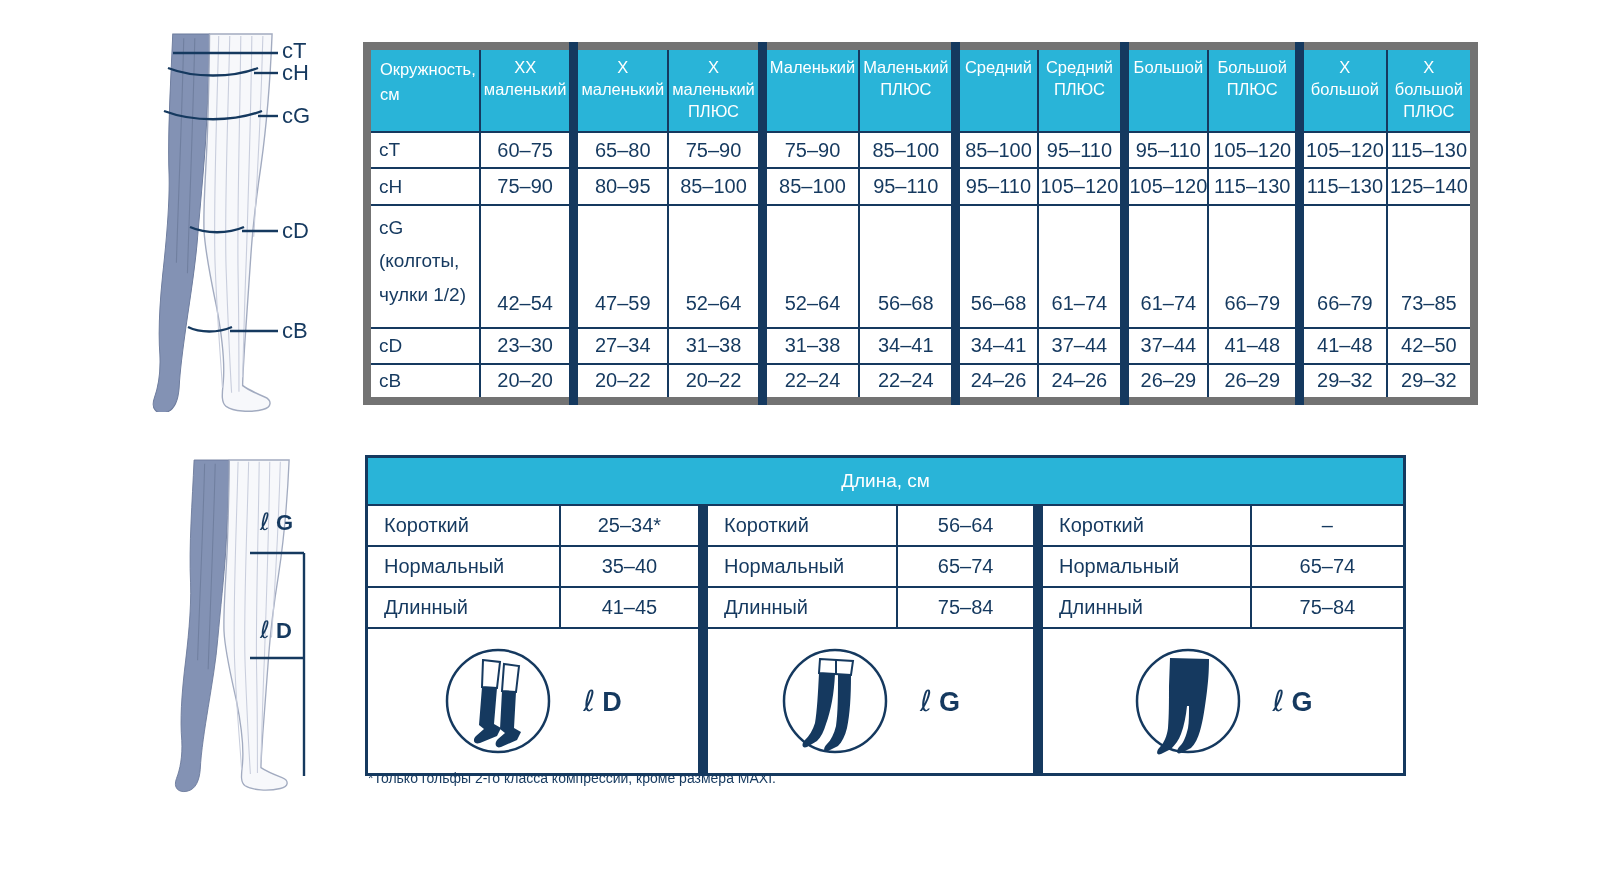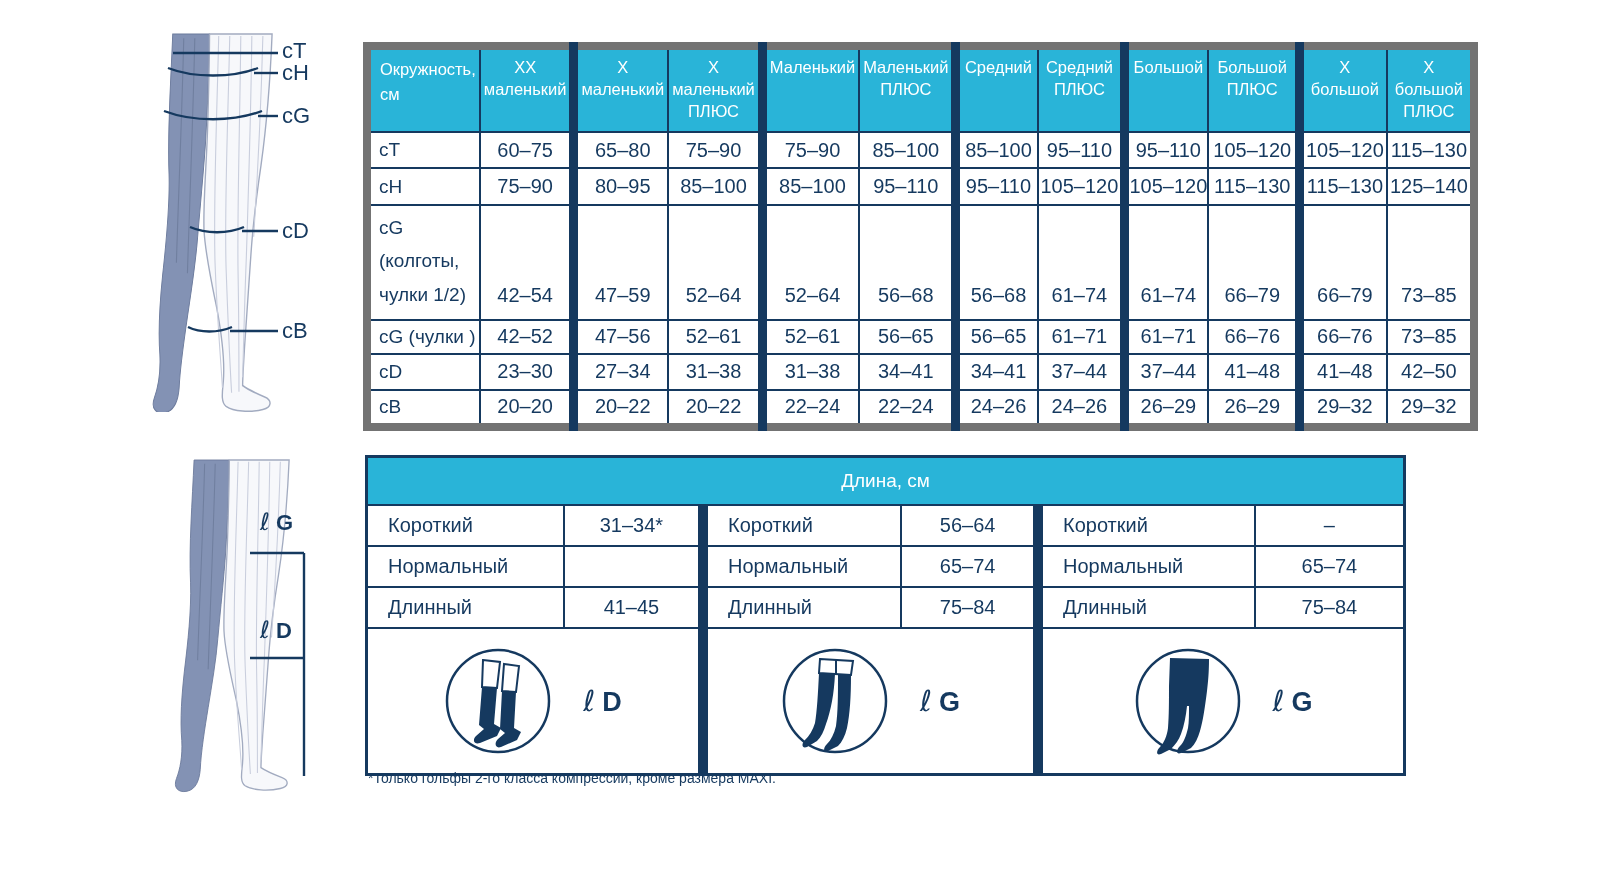--- a/index.html
+++ b/index.html
@@ -10,32 +10,32 @@
   table.circ{position:absolute;left:363px;top:42px;border-collapse:collapse;table-layout:fixed;
              border:8px solid #737373;background:#fff;}
   table.circ th,table.circ td{border:2px solid #15395f;overflow:hidden;}
   table.circ th{background:#29b4d8;color:#fff;font-weight:normal;font-size:16.5px;line-height:1.32;
                 vertical-align:top;padding:7px 3px 0 3px;text-align:center;}
   table.circ th.corner{text-align:left;padding-left:9px;line-height:1.5;}
   table.circ td{font-size:20px;text-align:center;color:#15395f;background:#fff;padding:0;}
   table.circ td.rl{text-align:left;padding-left:8px;font-size:19px;}
   table.circ .g{border-left:9px solid #15395f;}
   table.circ tr.tall td{vertical-align:bottom;padding-bottom:12px;}
-  table.circ tr.tall td.rl{vertical-align:top;padding-top:5px;line-height:1.75;padding-bottom:8px;margin-left:28px;}
+  table.circ tr.tall td.rl{vertical-align:top;padding-top:5px;line-height:1.75;padding-bottom:16px;margin-left:28px;}
 
   
   .len{position:absolute;left:365px;top:455px;width:1035px;border:3px solid #15395f;background:#fff;}
   .len-head{height:46px;background:#29b4d8;color:#fff;display:flex;align-items:center;justify-content:center;
             font-size:19px;border-bottom:2px solid #15395f;}
   .len-body{display:flex;align-items:stretch;}
   .lgroup{display:flex;flex-direction:column;}
   .lg1{width:330px;} .lg2{width:325px;} .lg3{flex:1;}
   .lsep{width:10px;background:#15395f;}
   .lrow{display:flex;height:39px;border-bottom:2px solid #15395f;}
-  .ll{width:53%;border-right:2px solid #15395f;display:flex;align-items:center;padding-left:10px;font-size:20px;margin-left:10px;}
+  .ll{width:53%;border-right:2px solid #15395f;display:flex;align-items:center;padding-left:16px;font-size:20px;}
   .lv{flex:1;display:flex;align-items:center;justify-content:center;font-size:20px;}
   .limg{height:144px;display:flex;align-items:center;justify-content:center;gap:30px;}
   .ilabel{font-size:27px;display:flex;align-items:baseline;gap:7px;}
   .script-l{font-family:"DejaVu Sans",sans-serif;font-style:italic;font-weight:normal;font-size:29px;}
   .ilabel b{font-weight:bold;letter-spacing:1px;}
 
   
   .figlabel{position:absolute;font-size:22px;font-weight:500;color:#15395f;white-space:nowrap;}
   .figlabel .script-l{font-size:24px;}
   svg{display:block;}
@@ -155,34 +155,20 @@
         <td>52–64</td>
         <td class="g">52–64</td>
         <td>56–68</td>
         <td class="g">56–68</td>
         <td>61–74</td>
         <td class="g">61–74</td>
         <td>66–79</td>
         <td class="g">66–79</td>
         <td>73–85</td>
       </tr>
-      <tr style="height:34px">
-        <td class="rl">cG (чулки )</td>
-        <td>42–52</td>
-        <td class="g">47–56</td>
-        <td>52–61</td>
-        <td class="g">52–61</td>
-        <td>56–65</td>
-        <td class="g">56–65</td>
-        <td>61–71</td>
-        <td class="g">61–71</td>
-        <td>66–76</td>
-        <td class="g">66–76</td>
-        <td>73–85</td>
-      </tr>
       <tr style="height:36px">
         <td class="rl">cD</td>
         <td>23–30</td>
         <td class="g">27–34</td>
         <td>31–38</td>
         <td class="g">31–38</td>
         <td>34–41</td>
         <td class="g">34–41</td>
         <td>37–44</td>
         <td class="g">37–44</td>
@@ -220,24 +206,25 @@
 
   <div class="len">
     <div class="len-head">
       <span>Длина, см</span>
     </div>
     <div class="len-body">
 
       <div class="lgroup lg1">
         <div class="lrow">
           <div class="ll">Короткий</div>
-          <div class="lv">31–34*</div>
+          <div class="lv">25–34*</div>
         </div>
         <div class="lrow">
           <div class="ll">Нормальный</div>
+          <div class="lv">35–40</div>
         </div>
         <div class="lrow">
           <div class="ll">Длинный</div>
           <div class="lv">41–45</div>
         </div>
         <div class="limg">
           <svg width="110" height="110" viewBox="0 0 110 110">
             <circle cx="55" cy="55" r="51" fill="none" stroke="#15395f" stroke-width="2.5"></circle>
             <path d="M40,14 L57,16 L54,42 L39,41 Z" fill="#fff" stroke="#15395f" stroke-width="2"></path>
             <path d="M61,18 L76,20 L73,46 L59,45 Z" fill="#fff" stroke="#15395f" stroke-width="2"></path>

